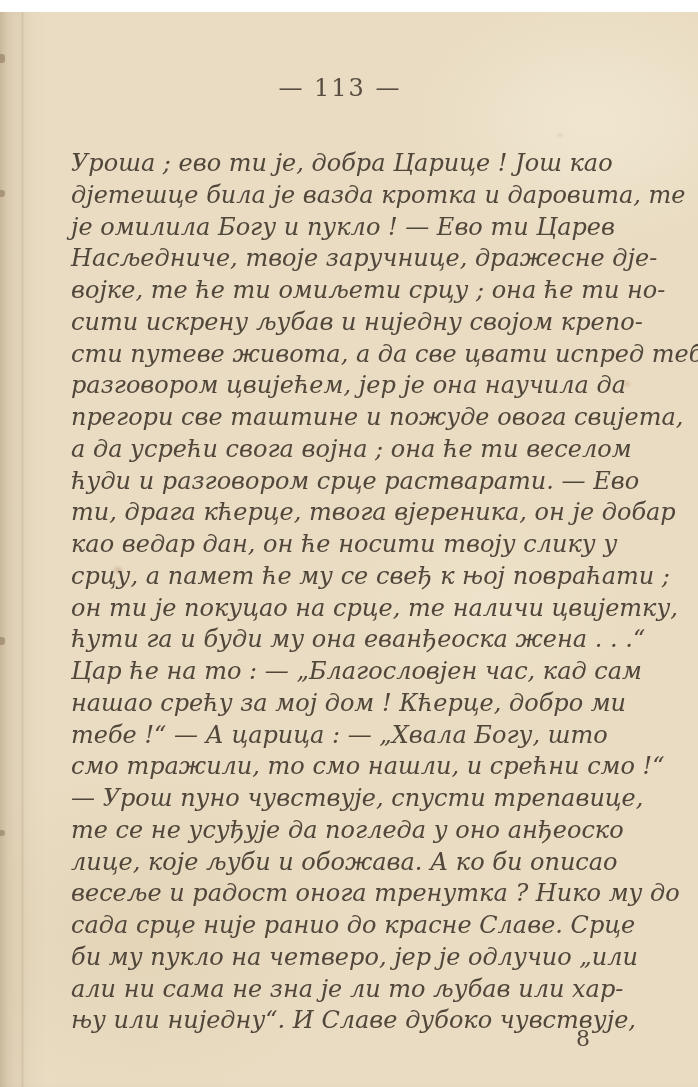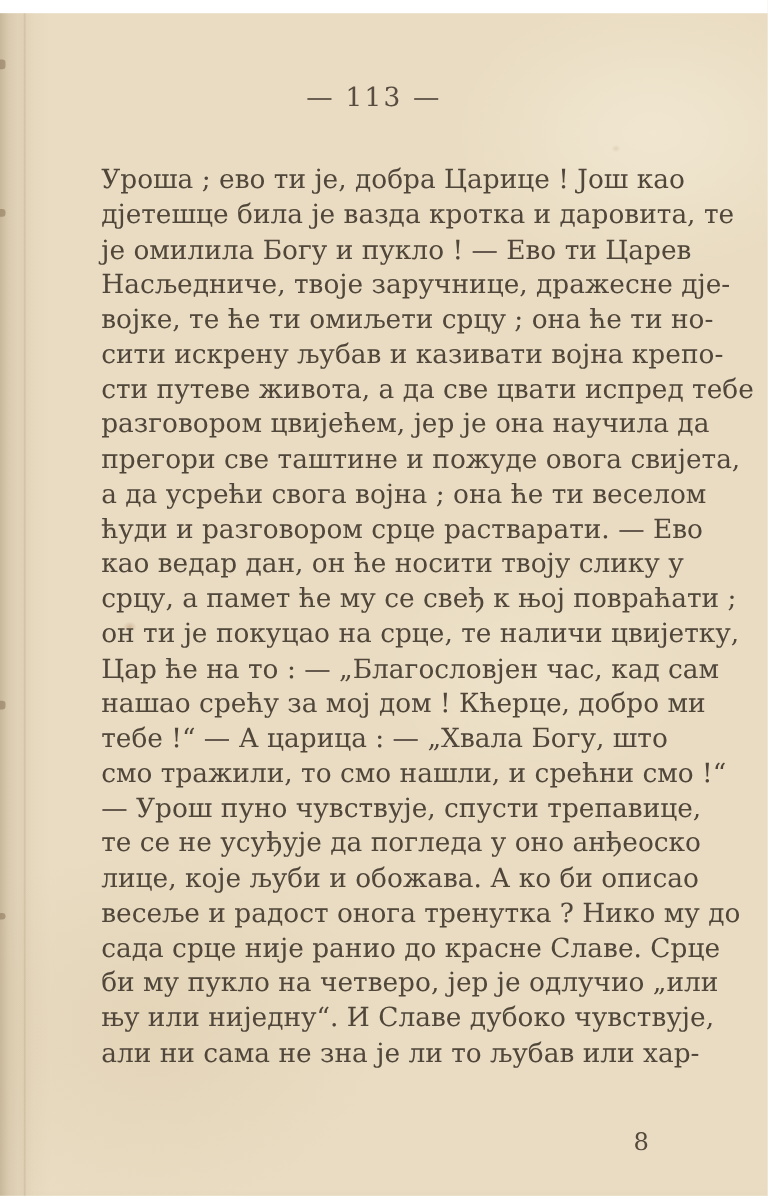--- a/index.html
+++ b/index.html
@@ -55,24 +55,25 @@
     top: 62px;
     left: 0;
     width: 680px;
     text-align: center;
     font-size: 24px;
     letter-spacing: 2px;
     color: #584d40;
   }
   .text-block {
     position: absolute;
-    left: 92px;
+    left: 71px;
     top: 136px;
     width: 572px;
     color: #50463a;
+    font-style: italic;
   }
   .line {
     height: 31.75px;
     line-height: 31.75px;
     font-size: 24px;
     white-space: nowrap;
     text-align: justify;
     text-align-last: justify;
     -moz-text-align-last: justify;
   }
@@ -101,37 +102,39 @@
   <div class="edge-nick nick4"></div>
 
   <div class="running-head">— 113 —</div>
 
   <div class="text-block">
       <div class="line">Уроша ; ево ти је, добра Царице ! Још као</div>
       <div class="line">дјетешце била је вазда кротка и даровита, те</div>
       <div class="line">је омилила Богу и пукло ! — Ево ти Царев</div>
       <div class="line">Насљедниче, твоје заручнице, дражесне дје-</div>
       <div class="line">војке, те ће ти омиљети срцу ; она ће ти но-</div>
-      <div class="line">сити искрену љубав и казивати војна крепо-</div>
+      <div class="line">сити искрену љубав и ниједну својом крепо-</div>
       <div class="line">сти путеве живота, а да све цвати испред тебе</div>
       <div class="line">разговором цвијећем, јер је она научила да</div>
       <div class="line">прегори све таштине и пожуде овога свијета,</div>
       <div class="line">а да усрећи свога војна ; она ће ти веселом</div>
       <div class="line">ћуди и разговором срце растварати. — Ево</div>
+      <div class="line">ти, драга кћерце, твога вјереника, он је добар</div>
       <div class="line">као ведар дан, он ће носити твоју слику у</div>
       <div class="line">срцу, а памет ће му се свеђ к њој повраћати ;</div>
       <div class="line">он ти је покуцао на срце, те наличи цвијетку,</div>
+      <div class="line">ћути га и буди му она еванђеоска жена . . .“</div>
       <div class="line">Цар ће на то : — „Благословјен час, кад сам</div>
       <div class="line">нашао срећу за мој дом ! Кћерце, добро ми</div>
       <div class="line">тебе !“ — А царица : — „Хвала Богу, што</div>
       <div class="line">смо тражили, то смо нашли, и срећни смо !“</div>
       <div class="line">— Урош пуно чувствује, спусти трепавице,</div>
       <div class="line">те се не усуђује да погледа у оно анђеоско</div>
       <div class="line">лице, које љуби и обожава. А ко би описао</div>
       <div class="line">весеље и радост онога тренутка ? Нико му до</div>
       <div class="line">сада срце није ранио до красне Славе. Срце</div>
       <div class="line">би му пукло на четверо, јер је одлучио „или</div>
+      <div class="line">али ни сама не зна је ли то љубав или хар-</div>
       <div class="line">њу или ниједну“. И Славе дубоко чувствује,</div>
-      <div class="line">али ни сама не зна је ли то љубав или хар-</div>
     </div>
 
   <div class="signature-mark">8</div>
 </div>
 
 </body></html>

